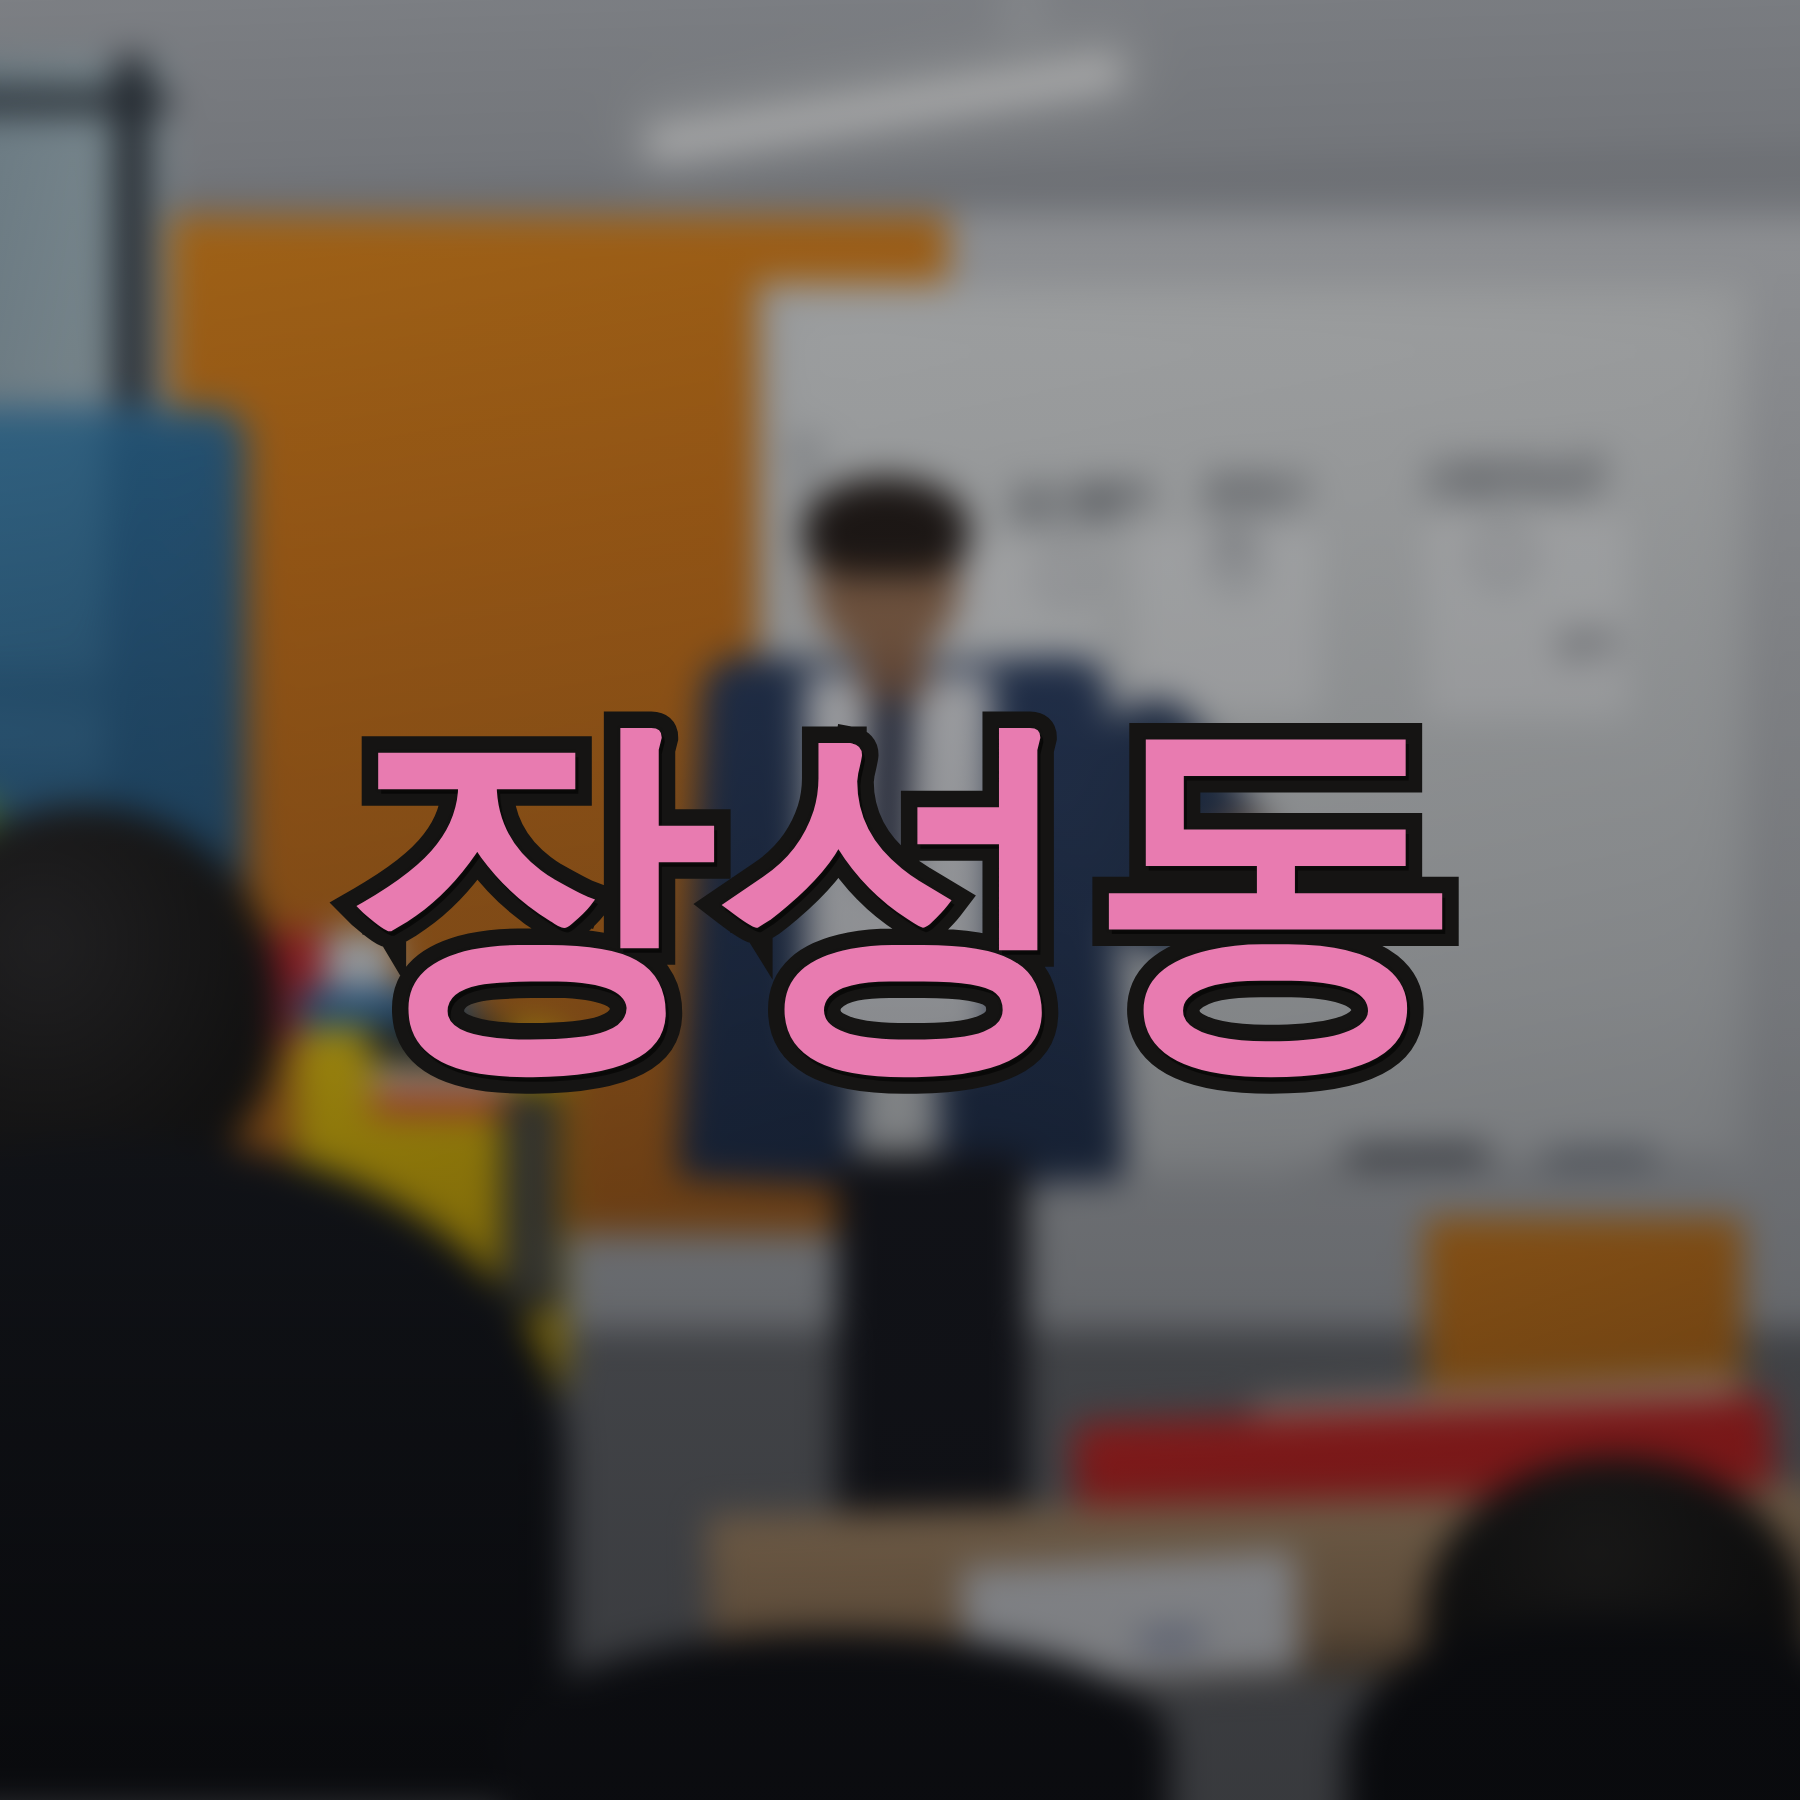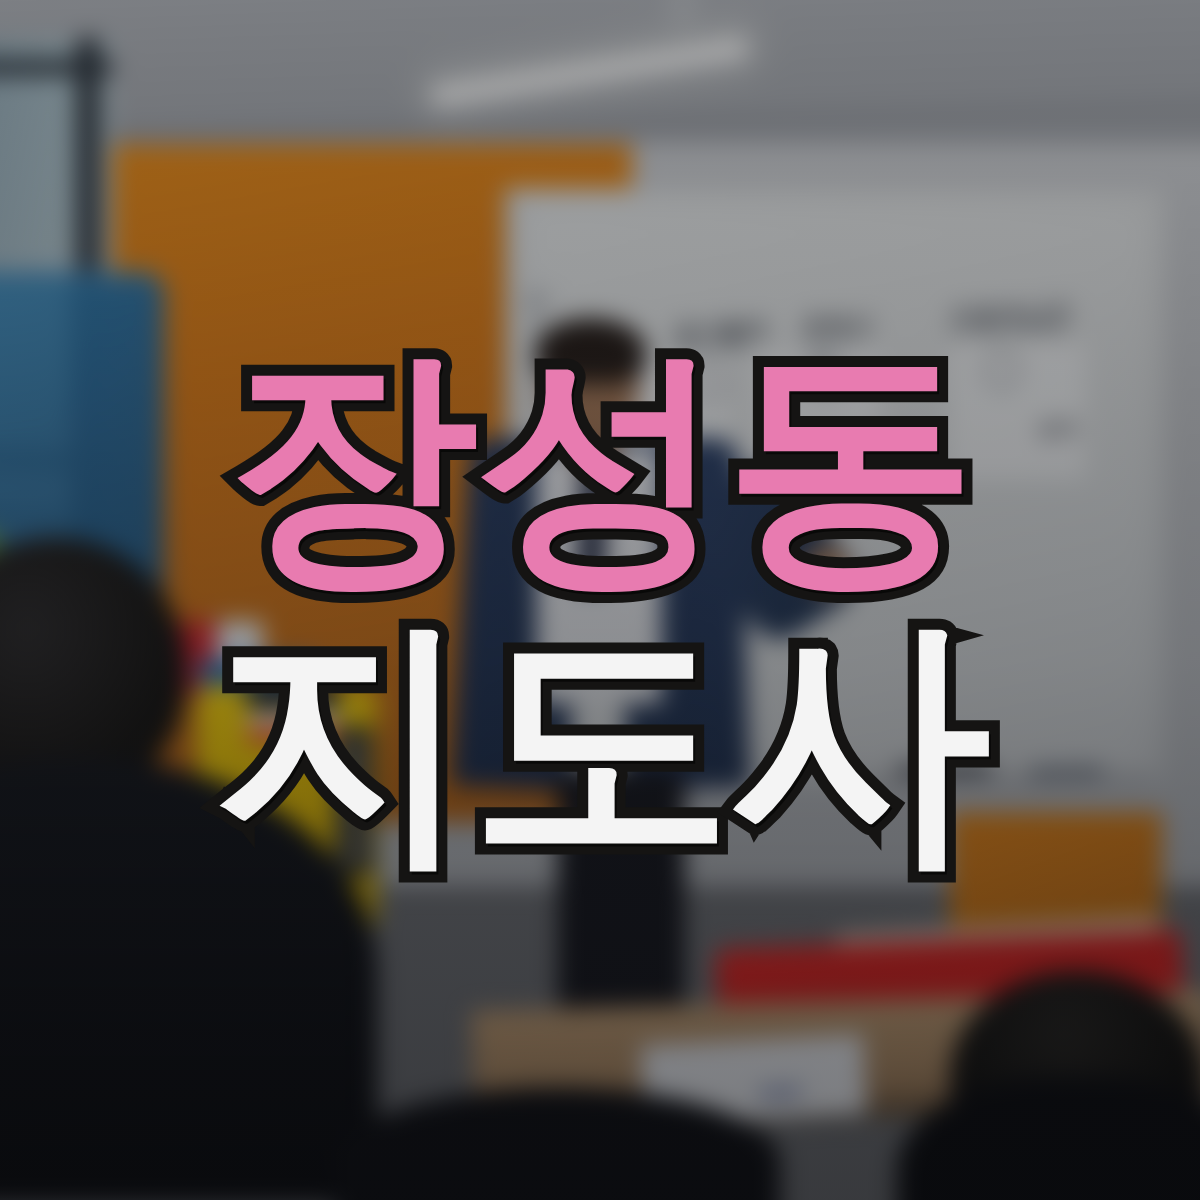--- a/index.html
+++ b/index.html
@@ -389,16 +389,15 @@
     <div class="fg-shoulder-3"></div>
     <div class="fg-head-2"></div>
     <div class="fg-body-2"></div>
 
   </div>
 
   <div class="scrim"></div>
 
   <div class="title-stack">
     <div class="tline line-1">장성동</div>
-    <div class="tline line-3">지도사</div>
   </div>
 
 </div>
 
 </body></html>

